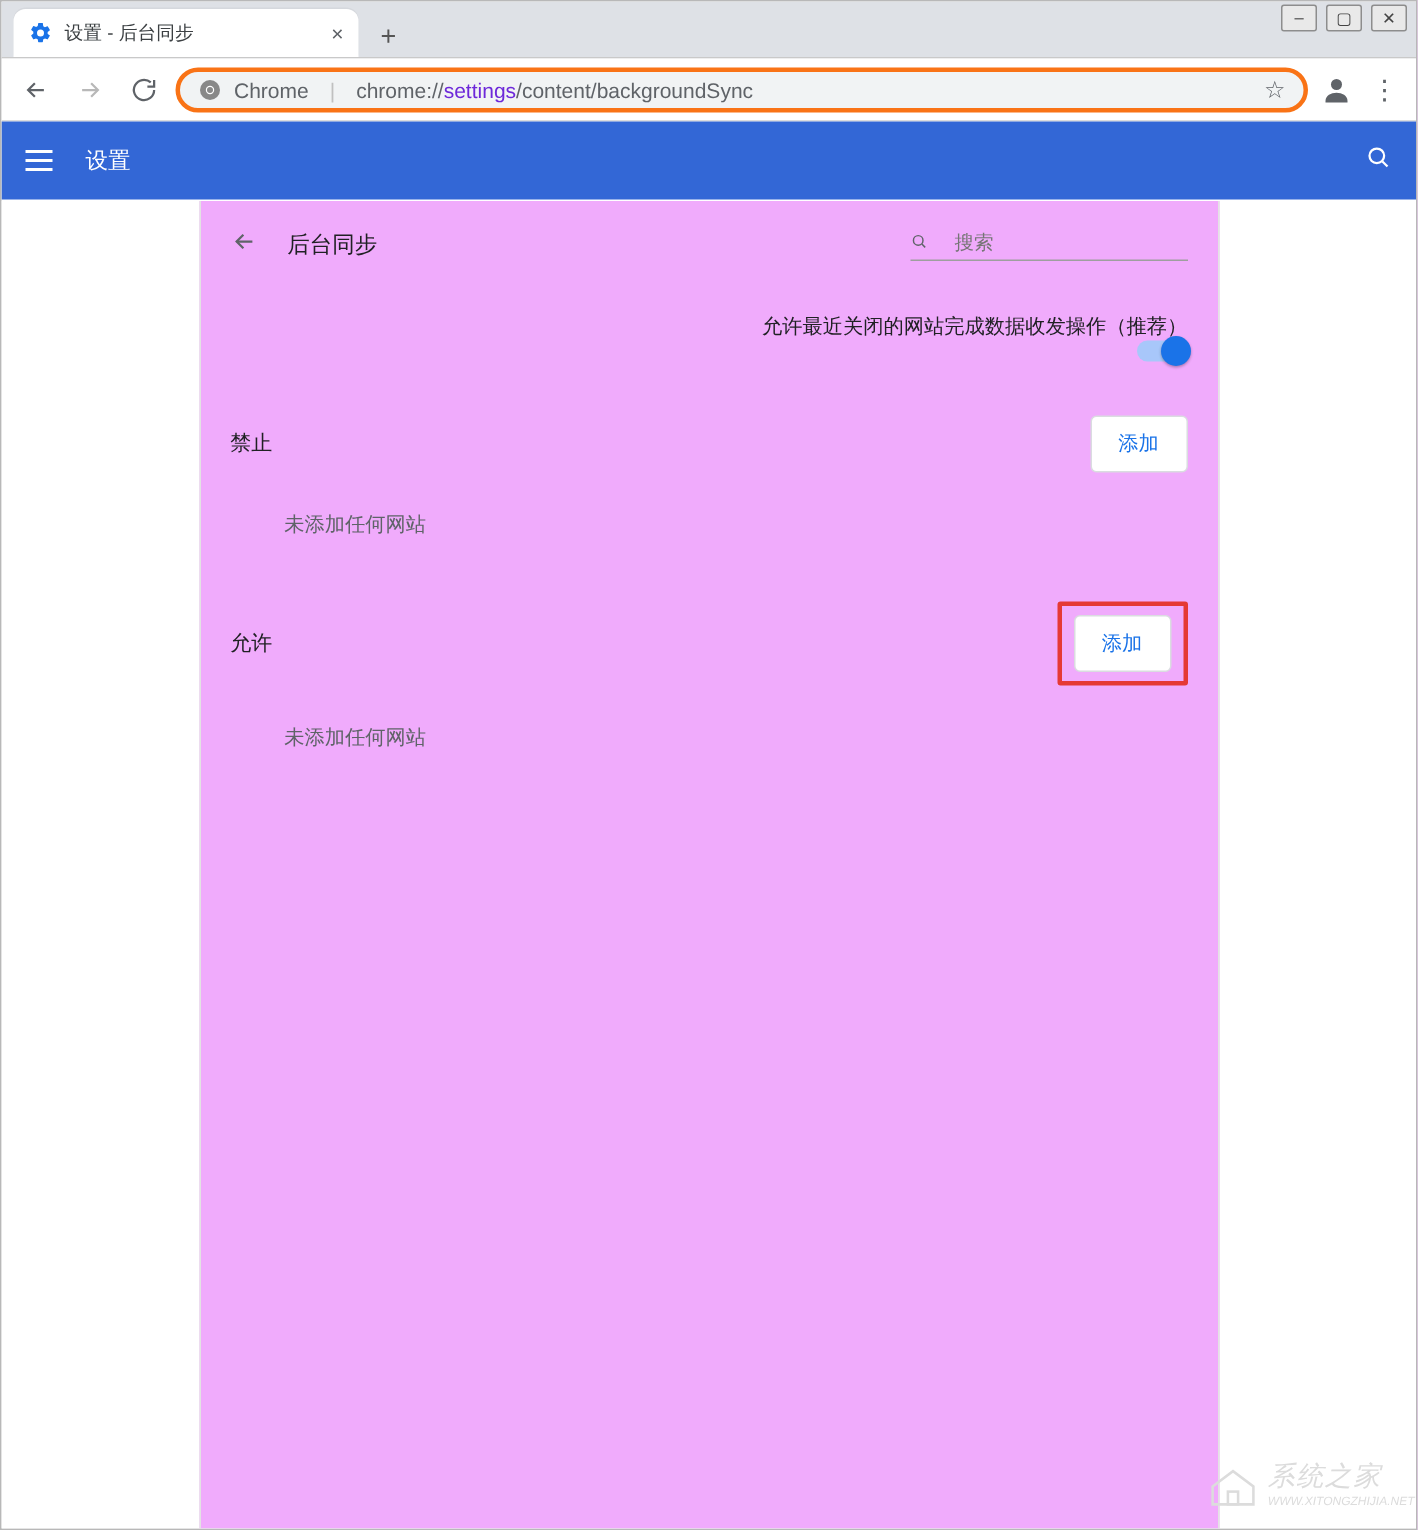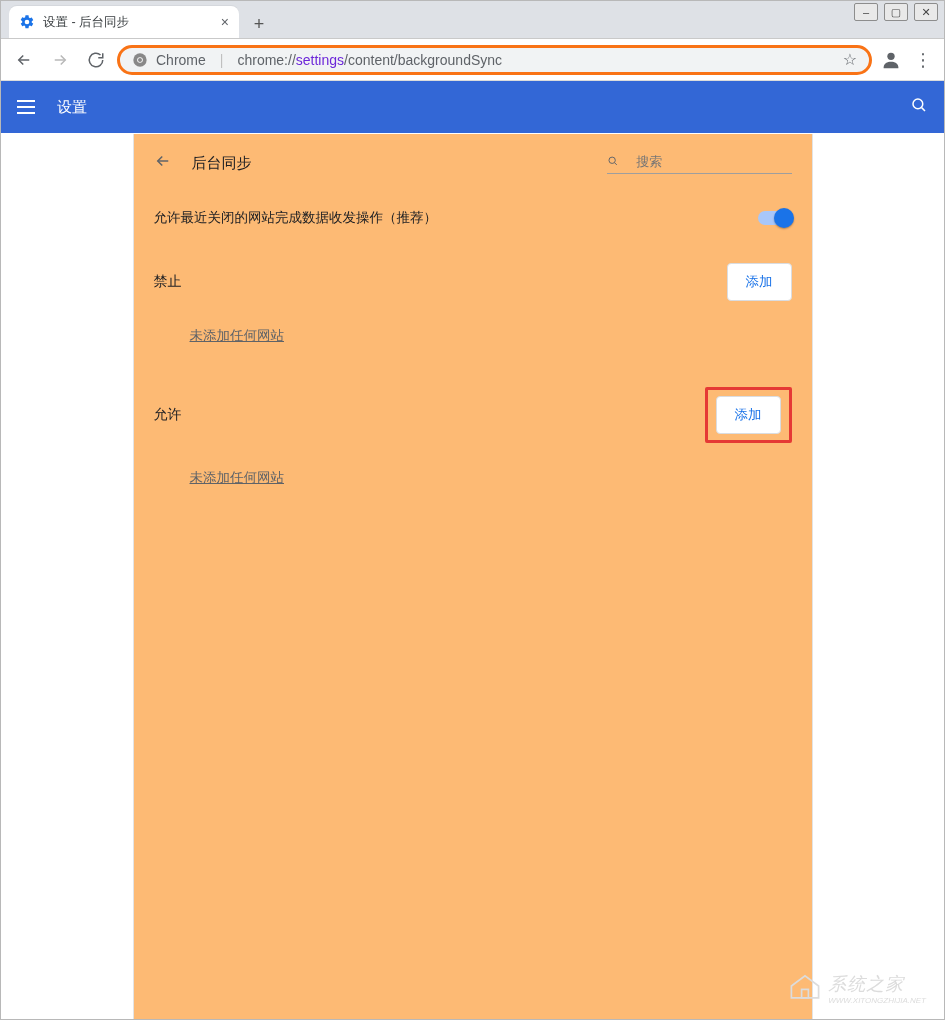--- a/index.html
+++ b/index.html
@@ -102,44 +102,44 @@
   
   .page-body {
     background: #fff; position: absolute;
     top: 133px; left: 0; right: 0; bottom: 0;
     display:flex; justify-content:center;
   }
   .card {
     width: 680px;
     border-left: 1px solid #e3e3e3;
     border-right: 1px solid #e3e3e3;
-    background:#fdba74;
+    background:#f0abfc;
     height: 100%;
   }
   .card-header {
     display:flex; align-items:center;
     padding: 18px 20px 14px 20px;
     gap: 20px;
   }
   .back-arrow { color:#5f6368; font-size:18px; }
   .section-title { font-size: 15px; color:#202124; }
   .mini-search {
     margin-left:auto; display:flex; align-items:center;
     border-bottom: 1px solid #9e9e9e; width: 185px; padding-bottom:4px;
     gap:18px; color:#5f6368; font-size:13px;
   }
   .mini-search input {
     border:none; outline:none; background:transparent;
     font-size:13px; color:#202124; width:100%;
   }
 
   .setting-row {
-    display:flex; align-items:center;
+    display:flex; align-items:flex-end;
     padding: 20px 20px;
-    font-size: 13.5px; color:#202124;
+    font-size: 13.5px; color:#202124;flex-direction:column;
   }
   .toggle {
     margin-left:auto;
     width: 34px; height: 14px; border-radius: 7px;
     background:#a8c7fa; position:relative;
   }
   .toggle .knob {
     position:absolute; right:-2px; top:-3px;
     width:20px; height:20px; border-radius:50%;
     background:#1a73e8; box-shadow:0 1px 2px rgba(0,0,0,0.3);
@@ -153,36 +153,36 @@
     font-size: 14px; color:#202124;gap:36px;
   }
   .add-btn {
     margin-left:auto;
     border:1px solid #dadce0; background:#fff; color:#1a73e8;
     font-size: 13.5px; padding: 9px 18px; border-radius:4px;
     cursor:pointer;
   }
   .empty-msg {
     padding: 26px 0 20px 36px;
-    font-size: 13.5px; color:#5f6368;text-decoration:underline;
+    font-size: 13.5px; color:#5f6368;
   }
 
   .highlight-box {
     border: 3px solid #e53935;
     border-radius: 2px;
     padding: 6px 8px;
     margin-left:auto;
   }
   .highlight-box .add-btn { margin-left:0; }
 
   
   .watermark {
-    position:absolute; right:18px; bottom:14px;
+    position:absolute; right:1px; bottom:14px;
     color:#dcdcdc; font-size:18px; font-style:italic;
-    display:flex; align-items:flex-start; gap:6px;
+    display:flex; align-items:flex-end; gap:6px;
     letter-spacing:1px;
   }
   .watermark .house {
     width:34px; height:28px; position:relative;
   }
 </style>
 </head>
 <body>
 
 <div class="win-controls">

